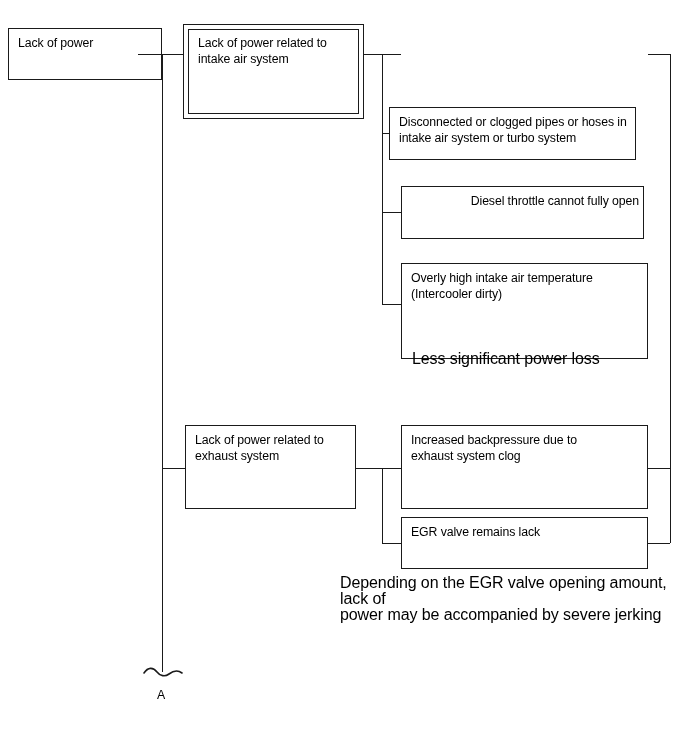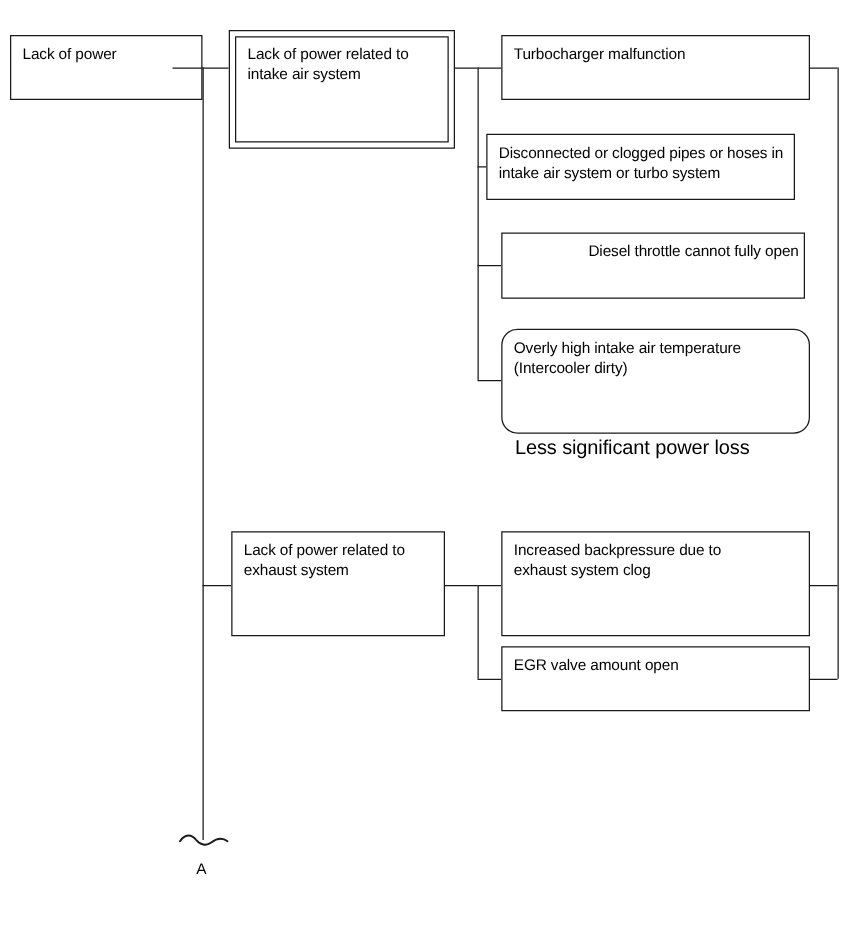--- a/index.html
+++ b/index.html
@@ -99,34 +99,31 @@
   </div>
 
   <div class="hline" style="left:364px; top:54px; width:18px;"></div>
   <div class="vline" style="left:382px; top:54px; height:250px;"></div>
 
   <div class="hline" style="left:382px; top:54px; width:19px;"></div>
   <div class="hline" style="left:382px; top:133px; width:19px;"></div>
   <div class="hline" style="left:382px; top:212px; width:19px;"></div>
   <div class="hline" style="left:382px; top:304px; width:19px;"></div>
 
-  <div class="node" style="left:401px; top:28px; width:247px; height:52px;">
-    <div class="node-label">Turbocharger malfunction</div>
-  </div>
 
   <div class="node" style="left:389px; top:107px; width:247px; height:53px;">
     <div class="node-label">Disconnected or clogged pipes or hoses in
 intake air system or turbo system</div>
   </div>
 
   <div class="node" style="left:401px; top:186px; width:243px; height:53px;text-align:right;">
     <div class="node-label">Diesel throttle cannot fully open</div>
   </div>
 
-  <div class="node" style="left:401px; top:263px; width:247px; height:84px;border-radius:13px;">
+  <div class="node" style="left:401px; top:263px; width:247px; height:96px;">
     <div class="node-label">Overly high intake air temperature
 (Intercooler dirty)</div>
   </div>
 
   <div class="caption" style="left:412px; top:351px; width:240px;">Less significant power loss</div>
 
   <div class="hline" style="left:648px; top:54px; width:22px;"></div>
   <div class="vline" style="left:670px; top:54px; height:489px;"></div>
   <div class="hline" style="left:648px; top:468px; width:22px;"></div>
   <div class="hline" style="left:648px; top:543px; width:22px;"></div>
@@ -142,23 +139,25 @@
   <div class="vline" style="left:382px; top:468px; height:75px;"></div>
   <div class="hline" style="left:382px; top:468px; width:19px;"></div>
   <div class="hline" style="left:382px; top:543px; width:19px;"></div>
 
   <div class="node" style="left:401px; top:425px; width:247px; height:84px;">
     <div class="node-label">Increased backpressure due to
 exhaust system clog</div>
   </div>
 
   <div class="node" style="left:401px; top:517px; width:247px; height:52px;">
-    <div class="node-label">EGR valve amount open</div>
+    <div class="node-label">EGR valve remains lack</div>
   </div>
 
+  <div class="caption" style="left:340px; top:575px; width:330px;">Depending on the EGR valve opening amount, lack of
+power may be accompanied by severe jerking</div>
 
   <div class="break-mark" style="left:142px; top:664px; width:42px; height:18px;">
     <svg width="42" height="18" viewBox="0 0 42 18" aria-hidden="true">
       <path d="M2 9 C6 3, 11 3, 15 8 C18 12, 23 13, 27 10 C31 7, 36 6, 40 9" fill="none" stroke="#1a1a1a" stroke-width="1.6" stroke-linecap="round"></path>
     </svg>
   </div>
   <div class="break-label" style="left:157px; top:688px;">A</div>
 
 </div>
 

